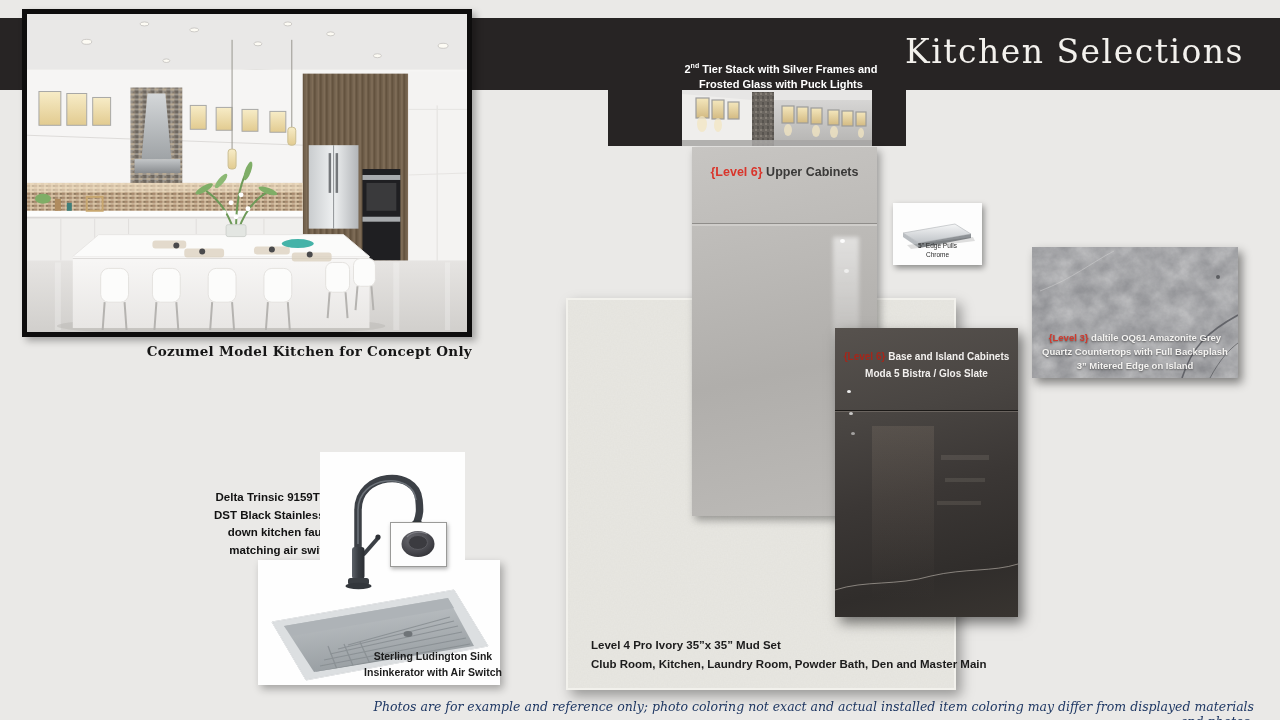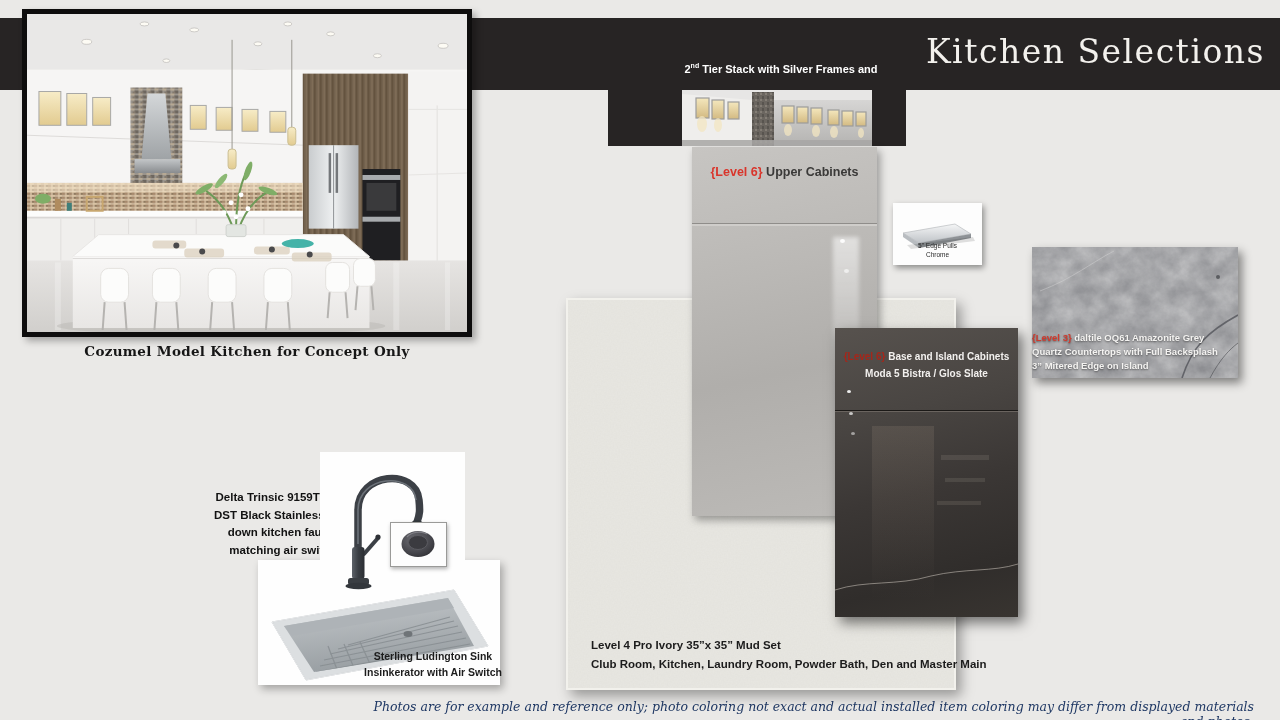--- a/index.html
+++ b/index.html
@@ -1,32 +1,32 @@
 <!DOCTYPE html>
 <html><head>
 <meta charset="utf-8">
 <style>
   html,body{margin:0;padding:0;background:#cfcecd;}
   .stage{position:relative;width:1280px;height:720px;background:#eae9e7;overflow:hidden;
          font-family:"Liberation Sans",sans-serif;}
   
   .banner{position:absolute;left:0;top:18px;width:1280px;height:72px;background:#272424;}
   .banner-ext{position:absolute;left:608px;top:18px;width:298px;height:128px;background:#272424;}
-  .page-title{position:absolute;left:905px;top:32px;width:360px;text-align:right;
+  .page-title{position:absolute;left:905px;top:32px;width:360px;text-align:left;
               font-family:"DejaVu Serif","Liberation Serif",serif;font-size:33px;font-weight:400;
               color:#f3f1ed;letter-spacing:1.5px;}
   .tier-label{position:absolute;left:656px;top:58px;width:250px;text-align:center;color:#ffffff;
               font-size:11px;font-weight:700;line-height:15px;}
   .tier-label sup{font-size:7px;}
   
   .kitchen-frame{position:absolute;left:22px;top:9px;width:450px;height:328px;box-sizing:border-box;
                  border:5px solid #0e0d0d;background:#f2f1f0;box-shadow:4px 4px 7px rgba(0,0,0,.3),
                  inset 0 0 0 2px #fafafa;z-index:6;}
   .kitchen-frame svg{display:block;width:100%;height:100%;}
-  .photo-caption{position:absolute;left:22px;top:343px;width:450px;text-align:center;
+  .photo-caption{position:absolute;left:22px;top:343px;width:450px;text-align:right;
                  font-family:"DejaVu Serif","Liberation Serif",serif;font-weight:700;font-size:13.5px;
                  color:#161616;letter-spacing:.3px;}
   
   .tier-photo{position:absolute;left:682px;top:90px;width:190px;height:56px;z-index:3;}
   .tier-photo svg{display:block;width:100%;height:100%;}
   
   .tile-swatch{position:absolute;left:566px;top:298px;width:390px;height:392px;z-index:1;
                box-shadow:5px 6px 12px rgba(0,0,0,.35);background:#bef264;}
   .tile-swatch svg{position:absolute;left:0;top:0;width:100%;height:100%;}
   .tile-text{position:absolute;left:25px;top:338px;font-size:11.5px;font-weight:700;color:#1b1b1b;
@@ -51,21 +51,21 @@
   .red-dark{color:#a6261a;}
   .slate-gap{position:absolute;left:0;top:82px;width:100%;height:1px;background:#1b1917;}
   .slate-gap::after{content:"";position:absolute;left:0;top:1px;width:100%;height:1px;background:#6a645f;}
   .slate-reflect{position:absolute;left:20%;top:34%;width:34%;height:60%;
                  background:linear-gradient(180deg,rgba(190,170,150,.14),rgba(0,0,0,0));}
   .slate-bar{position:absolute;background:rgba(215,205,190,.12);}
   .slate-svg{position:absolute;left:0;top:0;width:100%;height:100%;}
   .quartz-swatch{position:absolute;left:1032px;top:247px;width:206px;height:131px;z-index:2;
                  background:#86878a;box-shadow:4px 5px 9px rgba(0,0,0,.45);}
   .quartz-swatch svg{position:absolute;left:0;top:0;width:100%;height:100%;}
-  .quartz-label{position:absolute;left:0;top:84px;width:100%;text-align:left;font-weight:700;
+  .quartz-label{position:absolute;left:0;top:84px;width:100%;text-align:center;font-weight:700;
                 font-size:9.5px;line-height:14px;color:#f4f3f1;text-shadow:0 1px 2px rgba(0,0,0,.5);}
   .quartz-red{color:#d03a2e;}
   
   .pull-card{position:absolute;left:893px;top:203px;width:89px;height:62px;background:#fdfdfd;
              box-shadow:2px 3px 6px rgba(0,0,0,.4);z-index:3;}
   .pull-card svg{position:absolute;left:0;top:0;width:100%;height:100%;}
   .pull-text{position:absolute;left:0;top:38px;width:100%;text-align:center;font-size:6.5px;
              line-height:9px;color:#2a2a2a;font-weight:400;}
   
   .faucet-label{position:absolute;left:208px;top:489px;width:150px;text-align:center;font-size:11.5px;
@@ -89,20 +89,21 @@
 <body>
 
 <div class="stage">
 
   <div class="banner"></div>
   <div class="banner-ext"></div>
   <div class="page-title">Kitchen Selections</div>
 
   <div class="tier-label">
     <div><span>2</span><sup>nd</sup><span> Tier Stack with Silver Frames and</span></div>
+    <div>Frosted Glass with Puck Lights</div>
   </div>
 
   <div class="tier-photo">
     <svg viewBox="0 0 190 56" preserveAspectRatio="none">
       <defs>
         <linearGradient id="t2bg" x1="0" y1="0" x2="0" y2="1">
           <stop offset="0" stop-color="#dedddc"></stop>
             <stop offset="1" stop-color="#b4b3b1"></stop>
         </linearGradient>
         <linearGradient id="t2glow" x1="0" y1="0" x2="0" y2="1">

